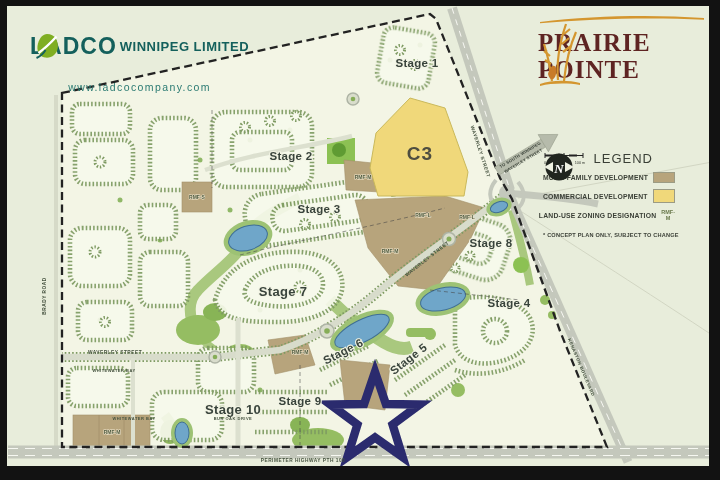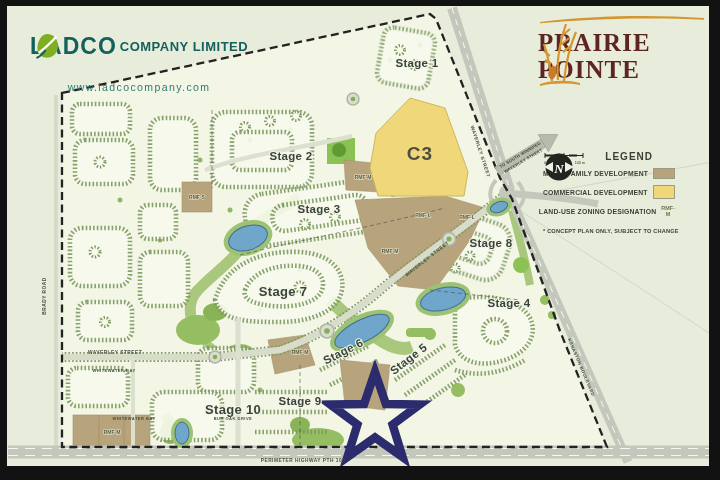--- a/index.html
+++ b/index.html
@@ -24,21 +24,21 @@
   
   #pp{position:absolute;left:538px;top:18px;z-index:20;width:172px;}
   #pp .row{display:flex;align-items:flex-start;}
   #pp .txt{font-family:"Liberation Serif","DejaVu Serif",serif;font-weight:bold;color:#5e2422;
            font-size:25px;line-height:1.06;letter-spacing:1px;margin-top:12px;}
   #pp .wheat{width:44px;height:70px;flex:0 0 auto;}
   #pp .swoosh{width:168px;height:10px;margin-top:-4px;}
 
   
   #legend{position:absolute;left:543px;top:151px;width:132px;z-index:20;color:#3a3f36;}
-  #legend .ttl{font-size:10px;font-weight:bold;letter-spacing:1px;text-align:right;margin-right:22px;margin-bottom:6px;}
+  #legend .ttl{font-size:13px;font-weight:normal;letter-spacing:1px;text-align:right;margin-right:22px;margin-bottom:6px;}
   #legend .row{display:flex;align-items:center;justify-content:flex-end;gap:5px;margin-top:6px;}
   #legend .lab{font-size:6.8px;font-weight:bold;letter-spacing:.2px;white-space:nowrap;}
   #legend .sw{width:26px;height:9px;border:.5px solid #9b9b84;}
   #legend .sw.tan{background:#b7a47c;}
   #legend .sw.yel{background:#f0d87a;height:12px;}
   #legend .zval{width:26px;text-align:center;font-size:5.5px;font-weight:bold;color:#6b7a4d;}
   #legend .note{font-size:5.6px;font-weight:bold;letter-spacing:.2px;text-align:center;
                 margin-top:11px;padding-right:14px;white-space:nowrap;}
   #legend .tools{display:flex;align-items:center;justify-content:flex-end;gap:13px;margin-top:12px;margin-right:6px;}
 
@@ -281,21 +281,21 @@
   </svg>
 
   <div id="ladco">
     <div class="row">
       <span class="nm1">LADCO</span>
       <svg class="leaf" viewBox="0 0 24 26">
         <path d="M12,1 C20,1 23.5,8 22.8,15 C22,21.5 16,25.5 10,24.5 C4,23.5 1,17.5 3,10.5 C4.8,4.5 8,1 12,1 Z" fill="#7fae22"></path>
         <path d="M3.5,20 C9,16 16,9.5 21.5,3.5" stroke="#ffffff" stroke-width="2.4" fill="none"></path>
         <path d="M1.5,25 C6,23 8.5,20.5 10.5,17" stroke="#14605c" stroke-width="2" fill="none"></path>
       </svg>
-      <span class="nm2">COMPANY LIMITED</span>
+      <span class="nm2">WINNIPEG LIMITED</span>
     </div>
     <div class="web">www.ladcocompany.com</div>
   </div>
 
   <div id="pp">
     <div class="row">
       <svg class="wheat" viewBox="0 0 44 70">
         <g stroke="#d4962f" stroke-width="2.2" fill="none">
           <path d="M20,62 C18,42 22,24 28,6"></path>
           <path d="M26,63 C28,44 31,30 38,14"></path>

